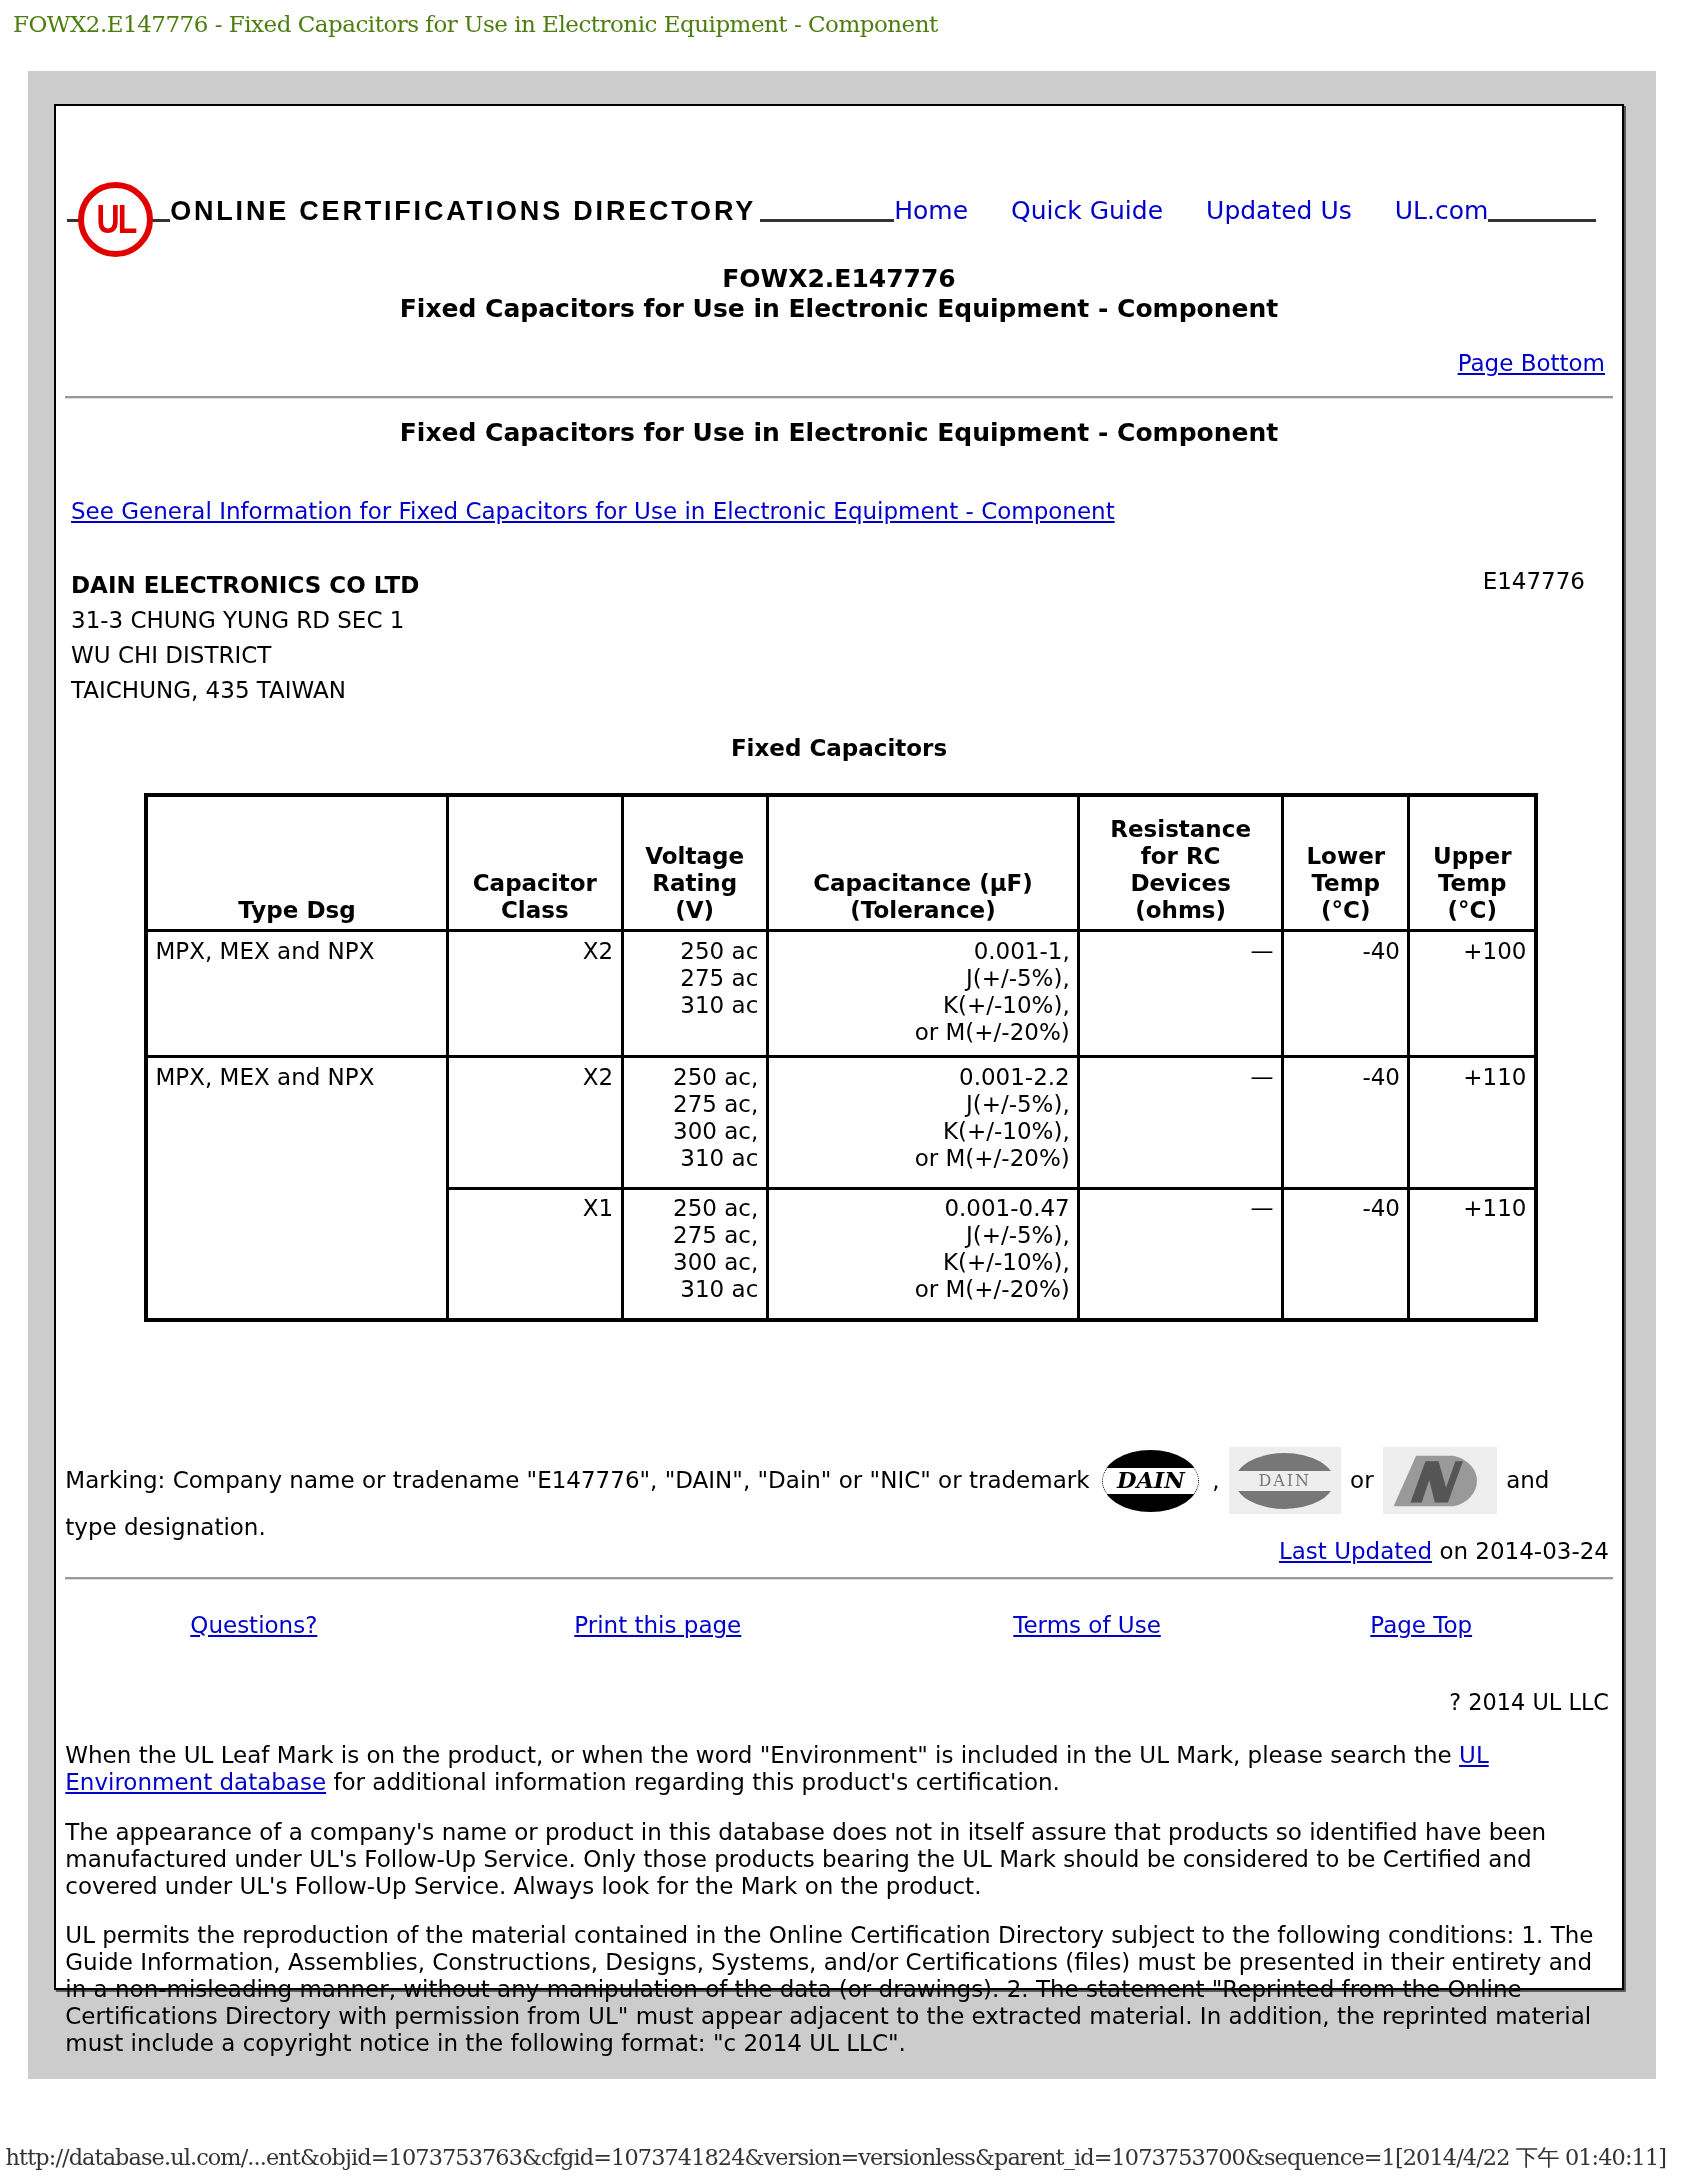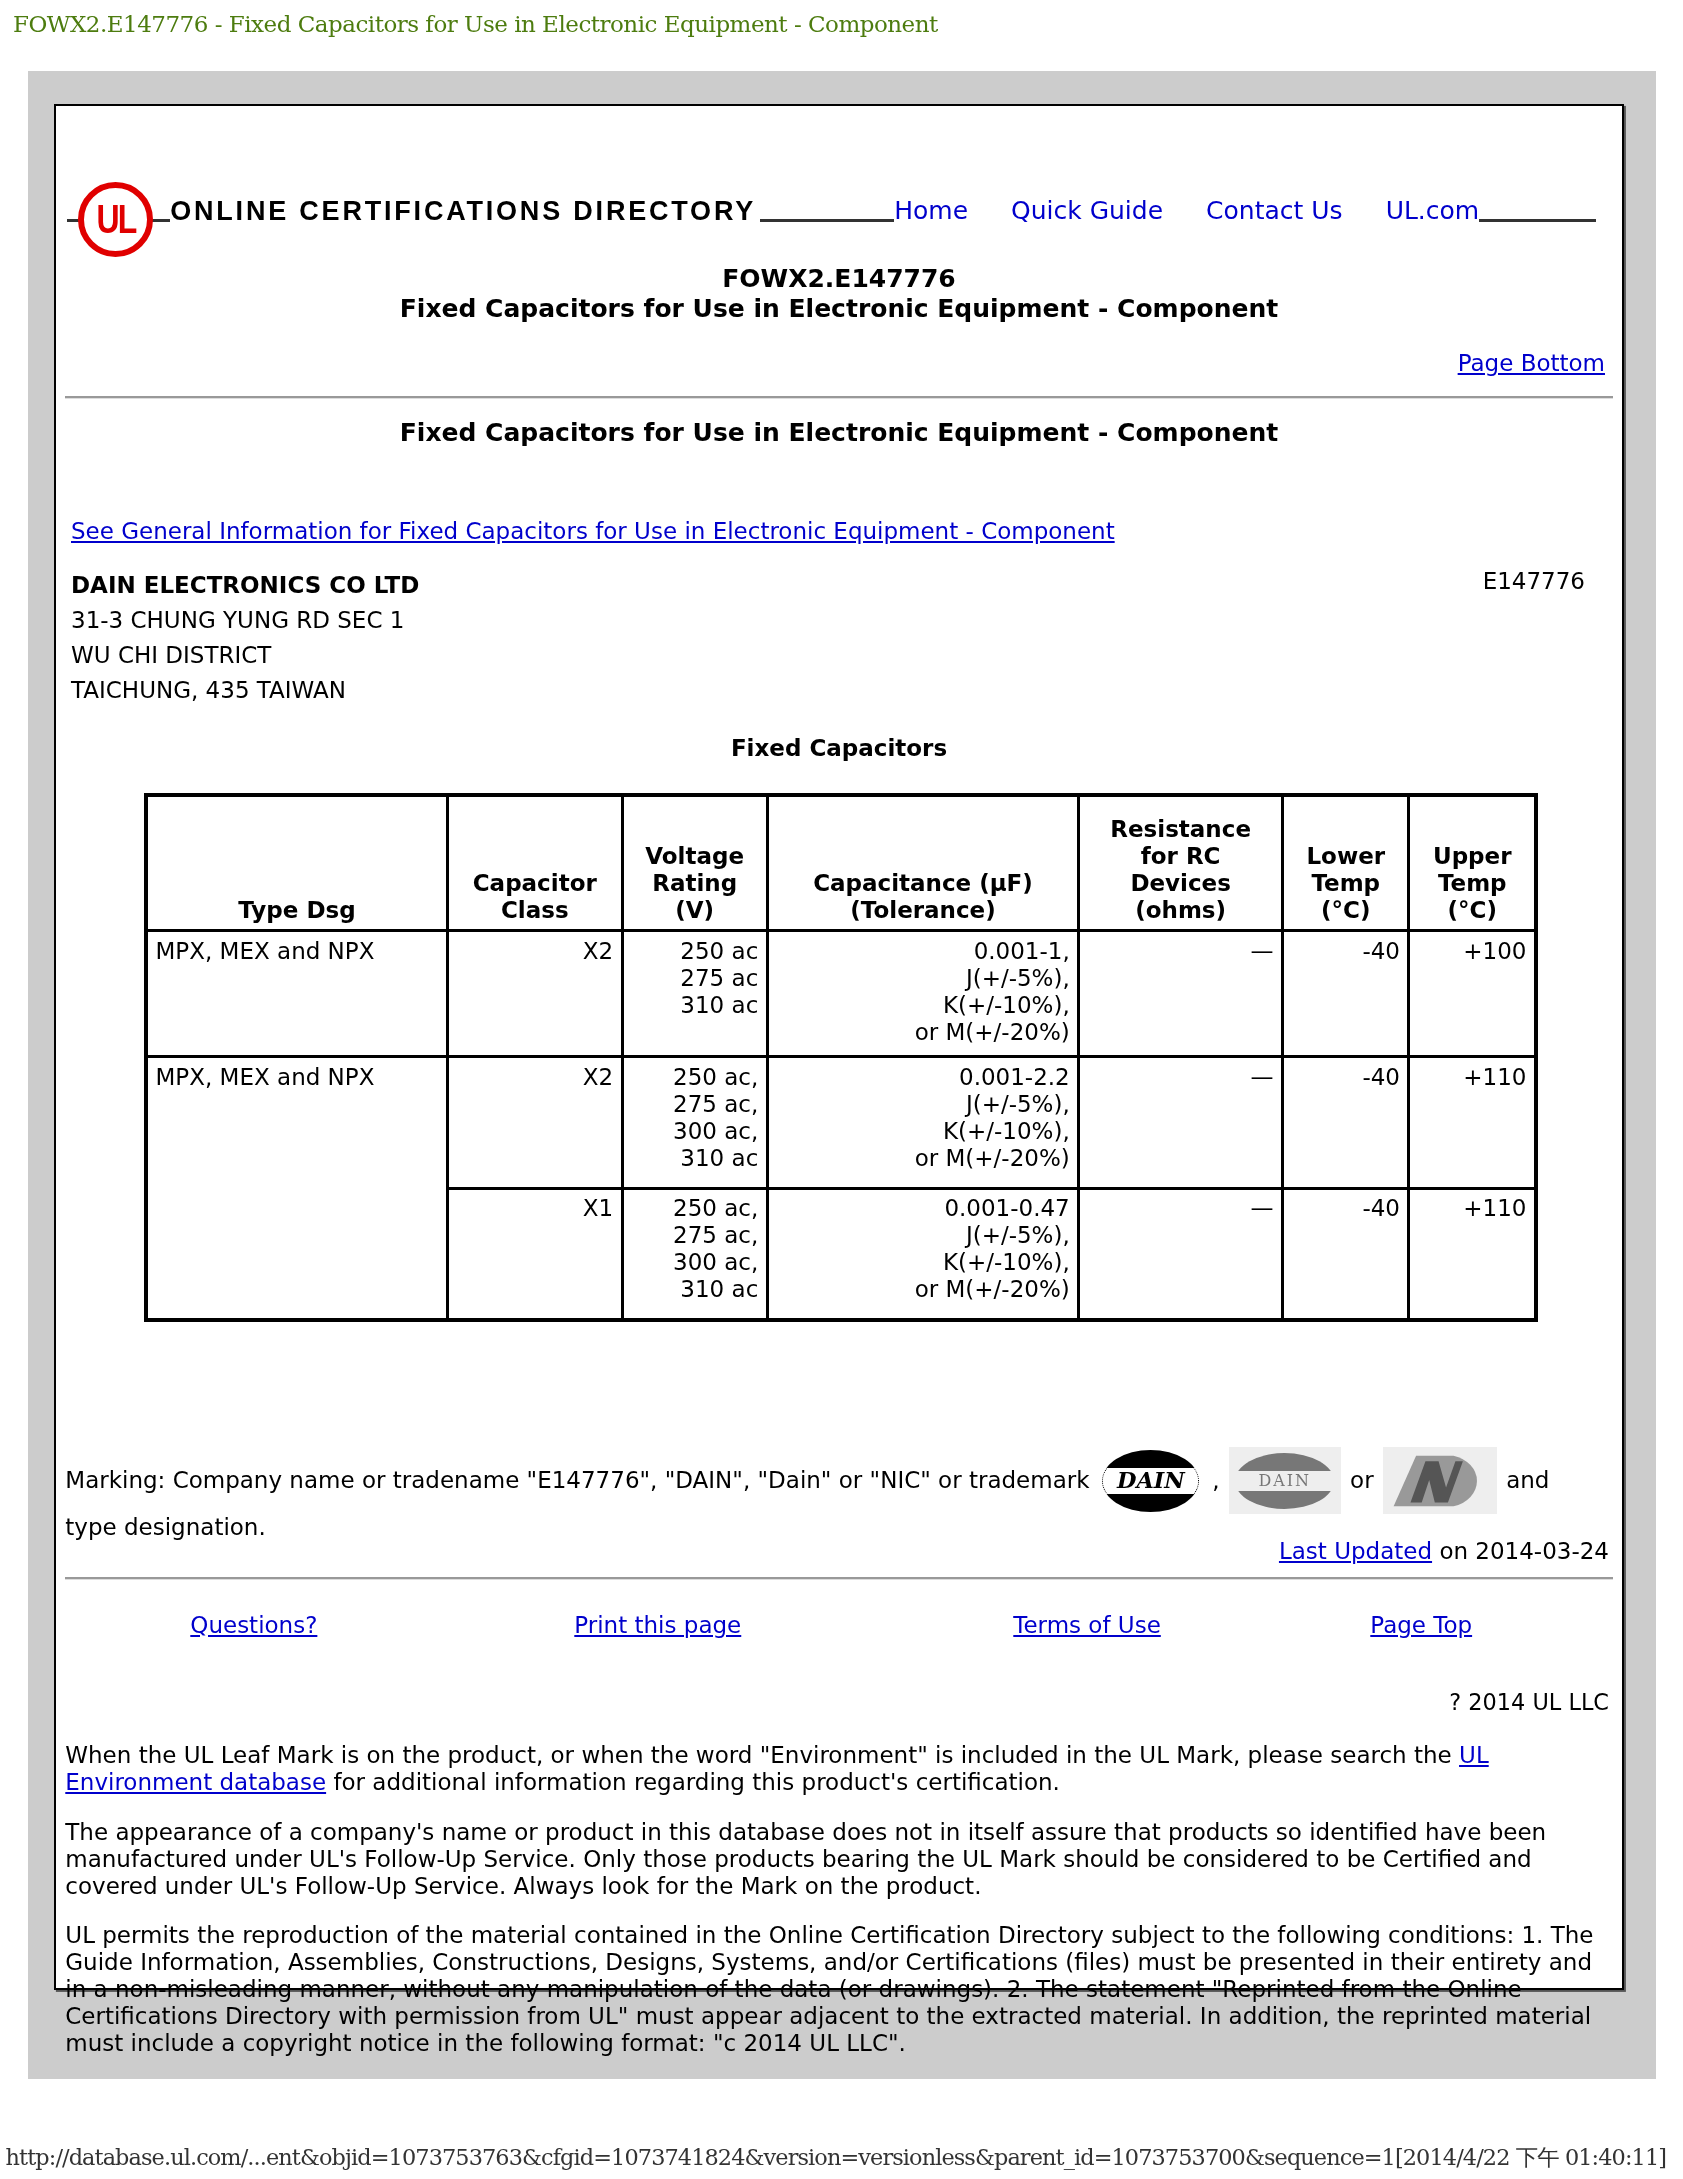--- a/index.html
+++ b/index.html
@@ -13,21 +13,21 @@
   .logo-line { position:absolute; left:0; top:76px; width:1529px; height:2.8px; background:#333; }
   .ul-logo { position:absolute; left:11.2px; top:39px; width:75px; height:75px; border:6.5px solid #e00000; border-radius:50%; background:#fff; box-sizing:border-box; display:flex; align-items:center; justify-content:center;text-align:right; }
   .ul-logo span { color:#e00000; font-family:"Liberation Sans", sans-serif; font-weight:bold; font-size:32px; letter-spacing:-1.9px; transform:scaleY(1.25); }
   .ocd-title { position:absolute; left:103px; top:53px; font-family:"Liberation Sans", sans-serif; font-weight:bold; font-size:27px; letter-spacing:2.8px; transform:scaleY(1.05); background:#fff; padding-right:3.7px; }
   .nav { position:absolute; left:827px; top:53px; font-size:25px; display:flex; gap:43px; background:#fff; }
   .nav a { text-decoration:none; }
   .doc-head { position:absolute; left:0; top:158px; width:100%; text-align:center; font-weight:bold; font-size:25px; line-height:30px; }
   .page-bottom { position:absolute; right:17px; top:244px; font-size:23px; }
   .hr1 { position:absolute; left:9.3px; top:290px; width:1548px; height:1.9px; background:#999; border-bottom:0.9px solid #ddd; }
   .sect-title { position:absolute; left:0; top:312px; width:100%; text-align:center; font-weight:bold; font-size:25px; }
-  .gen-info { position:absolute; left:15px; top:392px; font-size:23px;margin-top:20px; }
+  .gen-info { position:absolute; left:15px; top:392px; font-size:23px; }
   .company { position:absolute; left:15px; top:462px; font-size:23px; line-height:35px; }
   .company .name { font-weight:bold; }
   .file-no { position:absolute; right:37px; top:462px; font-size:23px; }
   .tbl-caption { position:absolute; left:0; top:629px; width:100%; text-align:center; font-weight:bold; font-size:23px; }
   table.caps { position:absolute; left:88px; top:687px; width:1394px; border-collapse:collapse; border:4.7px solid #000; font-size:23px; }
   table.caps th, table.caps td { border:3.7px solid #000; padding:5.6px 7.5px; line-height:27px; }
   table.caps th { font-weight:bold; text-align:center; vertical-align:bottom; height:121px; }
   table.caps td { vertical-align:top; text-align:right; }
   table.caps td.type { text-align:left; }
   table.caps tr.r1 td { height:112px; }
@@ -58,21 +58,21 @@
 
     <div class="logo-row">
       <div class="logo-line"></div>
       <div class="ul-logo">
           <span>UL</span>
         </div>
       <div class="ocd-title">ONLINE CERTIFICATIONS DIRECTORY</div>
       <div class="nav">
         <a href="#">Home</a>
         <a href="#">Quick Guide</a>
-        <a href="#">Contact Us</a>
+        <a href="#">Updated Us</a>
         <a href="#">UL.com</a>
       </div>
     </div>
 
     <div class="doc-head">
       <div>FOWX2.E147776</div>
       <div>Fixed Capacitors for Use in Electronic Equipment - Component</div>
     </div>
 
     <a href="#" class="page-bottom">Page Bottom</a>

